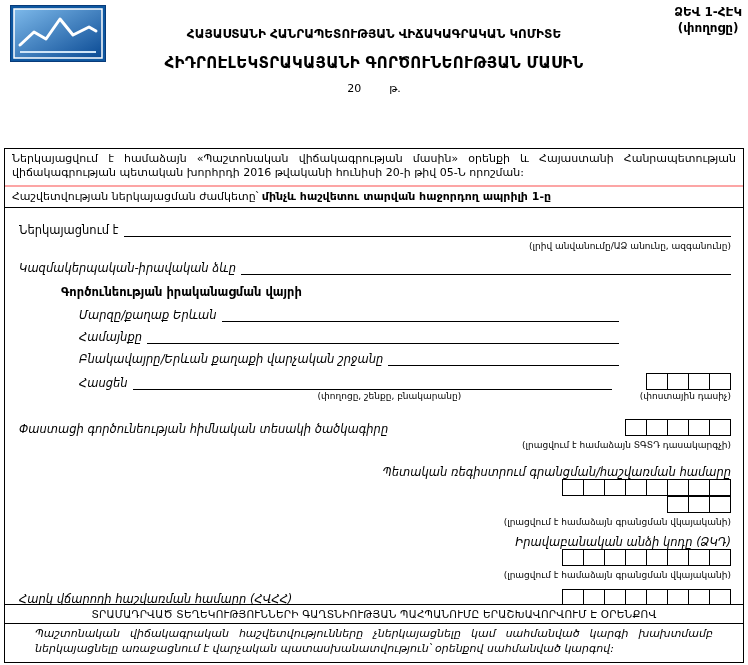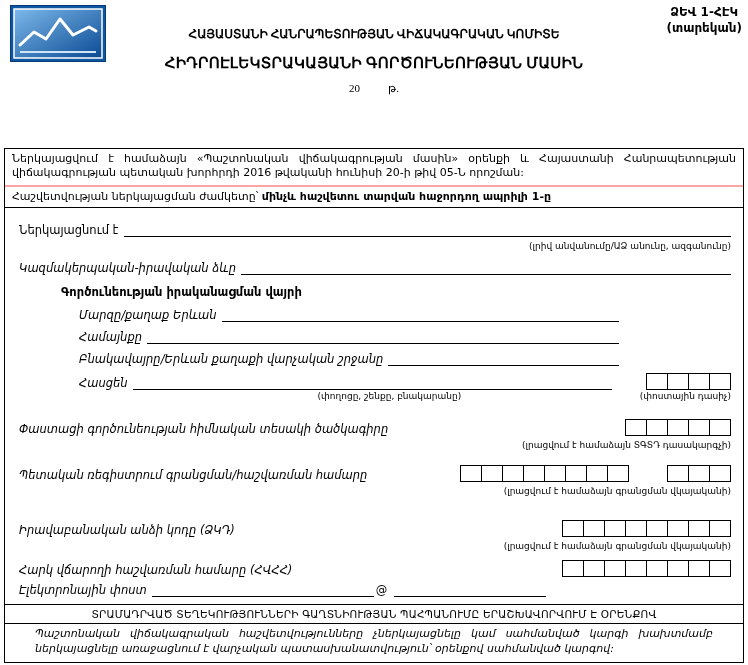--- a/index.html
+++ b/index.html
@@ -3,21 +3,21 @@
 <meta charset="utf-8">
 <style>
   * { margin:0; padding:0; box-sizing:border-box; }
   html,body { background:#fff; }
   body { width:748px; height:665px; font-family:"DejaVu Sans", sans-serif; color:#000; }
   .page { position:relative; width:748px; height:665px; overflow:hidden; background:#fff; }
 
   .logo { position:absolute; left:10px; top:5px; width:96px; height:57px; }
   .formcode { position:absolute; right:6px; top:4px; text-align:center; font-weight:bold; font-size:12px; line-height:1.35; }
 
-  .headmid { text-align:center; padding-top:26px;font-family:Liberation Serif, serif; }
+  .headmid { text-align:center; padding-top:26px; }
   .h1 { font-size:12px; font-weight:bold; line-height:1.35; }
   .title { font-size:15px; font-weight:bold; margin-top:12px; letter-spacing:.3px; }
   .year { font-size:11px; margin-top:10px; }
   .yeargap { display:inline-block; width:28px; }
 
   .box { position:absolute; left:4px; right:4px; top:148px; bottom:2px; border:1px solid #000; display:flex; flex-direction:column; background:#fff; }
   .intro { border-bottom:2px solid #fca5a5; padding:3px 7px 4px; font-size:11px; line-height:1.3; text-align:justify; }
   .deadline { border-bottom:1px solid #000; padding:3px 7px 4px; font-size:11px; }
 
   .fbody { flex:1; padding:6px 12px 0 14px; font-size:11.5px; overflow:hidden; }
@@ -41,21 +41,21 @@
   .hintrow.right { text-align:right; }
   .hintrow.split { display:flex; }
   .hintrow.split .centerpart { flex:1; text-align:center; padding-left:120px; }
   .hintrow.split .rightpart { text-align:right; }
 
   .cells { white-space:nowrap; font-size:0; line-height:0; }
   .cell { display:inline-block; width:22px; height:17px; border:1px solid #000; margin-left:-1px; background:#fff; vertical-align:bottom; }
   .cell:first-child { margin-left:0; }
 
   .mt5{margin-top:5px;} .mt7{margin-top:7px;justify-content:space-between;} .mt8{margin-top:8px;} .mt10{margin-top:10px;}
-  .mt11{margin-top:11px;} .mt13{margin-top:13px;} .mt15{margin-top:23px;} .mt16{margin-top:16px;}
+  .mt11{margin-top:11px;} .mt13{margin-top:13px;flex-direction:column;} .mt15{margin-top:7px;flex-direction:column;} .mt16{margin-top:16px;}
 
   .guarantee { border-top:1px solid #000; border-bottom:1px solid #000; text-align:center; font-size:10.5px; padding:3px 4px; letter-spacing:.2px; }
   .warning { font-style:italic; font-size:11px; line-height:1.35; text-align:justify; padding:3px 30px 5px; }
   .at { padding:0 2px; }
 </style>
 </head>
 <body>
 
 <div class="page">
 
@@ -69,21 +69,21 @@
       </defs>
       <rect x="0.5" y="0.5" width="95" height="56" fill="#0e57a0" stroke="#083b7a"></rect>
       <rect x="4" y="4" width="88" height="49" fill="url(#lg)" stroke="#ffffff" stroke-width="1.5"></rect>
       <polyline points="10,40 24,27 36,34 50,14 63,30 79,22 86,26" fill="none" stroke="#ffffff" stroke-width="3" stroke-linejoin="round" stroke-linecap="round"></polyline>
       <line x1="10" y1="47" x2="86" y2="47" stroke="#cfe4f7" stroke-width="2"></line>
     </svg>
   </div>
 
   <div class="formcode">
     <div>ՁԵՎ 1-ՀԷԿ</div>
-    <div>(տարեկան)</div>
+    <div>(փողոցը)</div>
   </div>
 
   <div class="headmid">
     <div class="h1">ՀԱՅԱՍՏԱՆԻ ՀԱՆՐԱՊԵՏՈՒԹՅԱՆ ՎԻՃԱԿԱԳՐԱԿԱՆ ԿՈՄԻՏԵ</div>
     <div class="title">ՀԻԴՐՈԷԼԵԿՏՐԱԿԱՅԱՆԻ ԳՈՐԾՈՒՆԵՈՒԹՅԱՆ ՄԱՍԻՆ</div>
     <div class="year">
       <span>20</span><span class="yeargap"></span><span>թ.</span>
     </div>
   </div>
 

